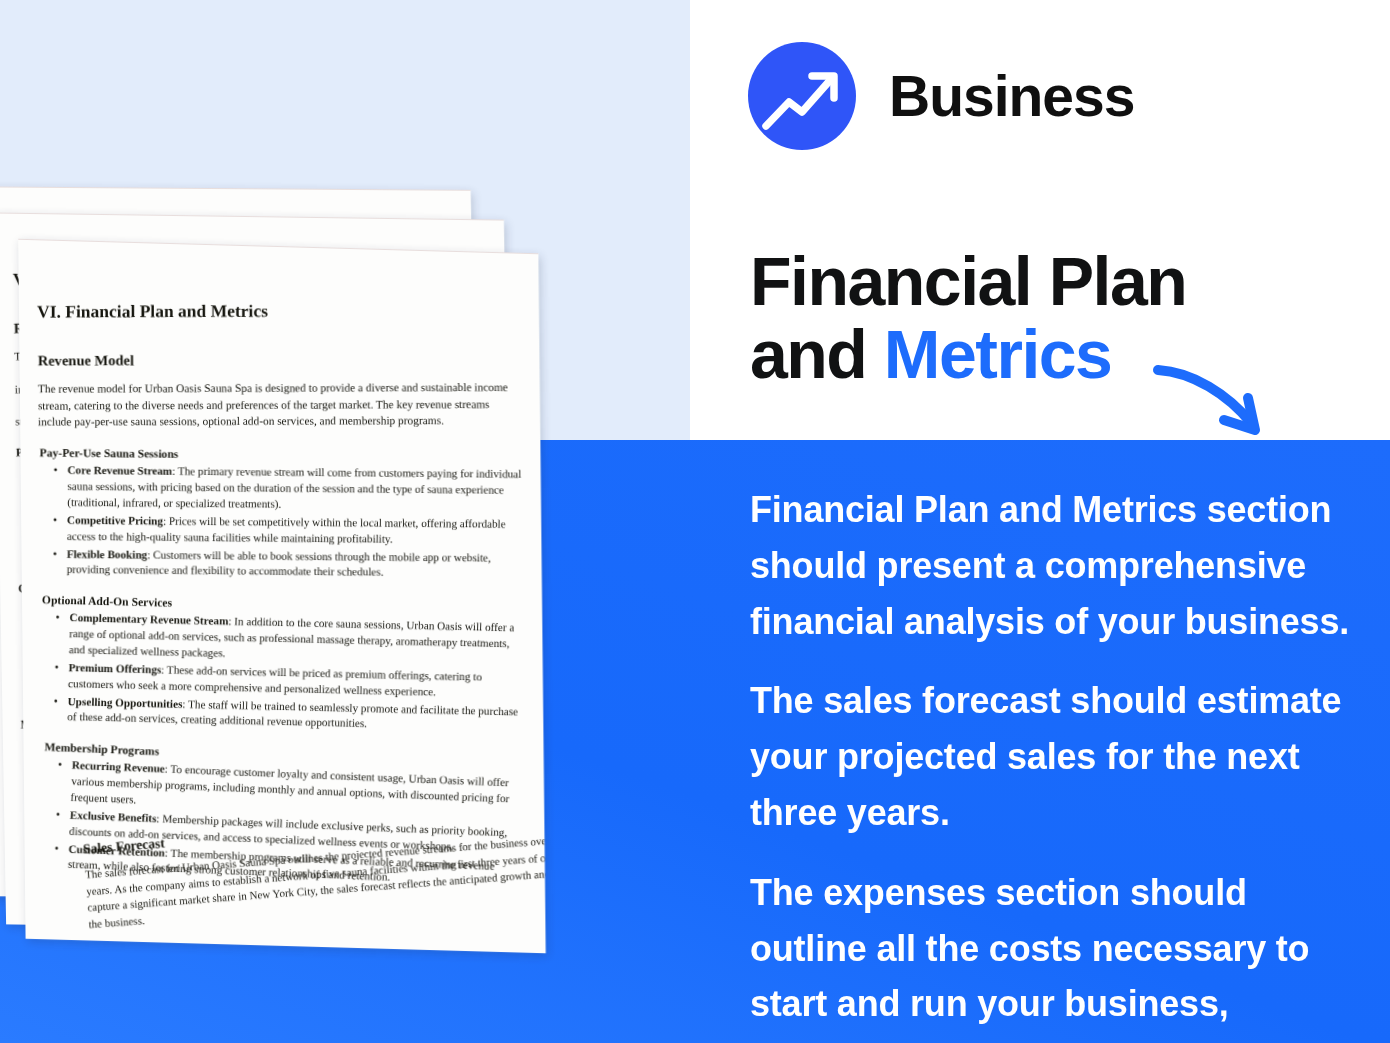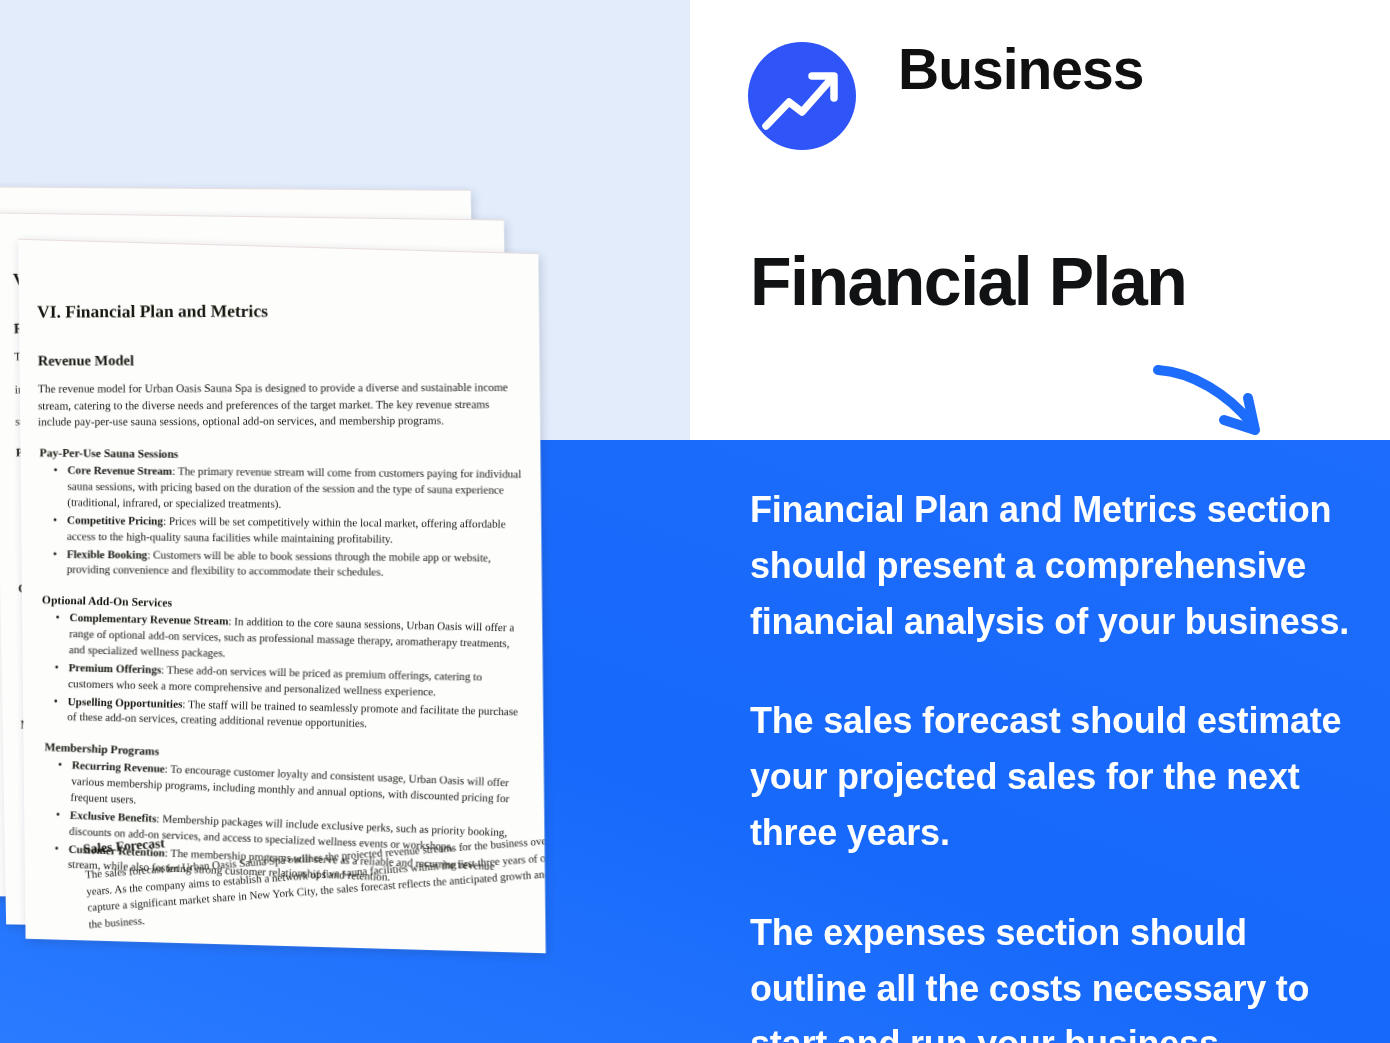--- a/index.html
+++ b/index.html
@@ -21,21 +21,21 @@
   .bg-white-right {
     position:absolute; left:690px; top:0; right:0; height:440px;
     background:#ffffff;
   }
   .bg-blue-panel {
     position:absolute; left:0; top:440px; right:0; bottom:0;
     background:linear-gradient(200deg,#1d6cfc 0%,#1769fb 55%,#2a7bff 100%);
   }
 
   
-  .logo { position:absolute; left:748px; top:42px; display:flex; gap:42px; }
+  .logo { position:absolute; left:748px; top:42px; display:flex; align-items:center; gap:33px; }
   .logo-mark { width:108px; height:108px; border-radius:50%; background:#2f55f8; position:relative; flex:none; }
   .logo-mark svg { position:absolute; inset:0; }
   .logo-text { display:flex; flex-direction:column; line-height:0.95; }
   .logo-line1 {
     font-size:57px; font-weight:bold; color:#101010; letter-spacing:-1px;
     position:relative; white-space:nowrap;
   }
   .logo-line2 {
     font-size:45px; font-weight:bold; color:#101010;
     letter-spacing:7px; white-space:nowrap; margin-top:4px;
@@ -52,21 +52,21 @@
 
   
   .arrow { position:absolute; left:1152px; top:358px; width:130px; height:90px; }
 
   
   .panel-copy {
     position:absolute; left:750px; top:482px; width:600px;
     color:#ffffff; font-size:36px; font-weight:bold; line-height:1.55;
     letter-spacing:-0.2px;
   }
-  .panel-copy p + p { margin-top:44px; }
+  .panel-copy p + p { margin-top:24px; }
 
   
   .doc-stack {
     position:absolute; left:-22px; top:188px; width:760px; height:760px;
     transform-style:preserve-3d;
   }
   .doc {
     position:absolute;
     background:#fdfdfc;
     border-top:1px solid #e8dedd;
@@ -216,20 +216,21 @@
         <path d="M64 34 L86 34 L86 56" fill="none" stroke="#ffffff" stroke-width="7.5" stroke-linecap="round" stroke-linejoin="round"></path>
       </svg>
     </div>
     <div class="logo-text">
       <div class="logo-line1">Business</div>
     </div>
   </div>
 
   <div class="headline">
     <div>Financial Plan</div>
+    <div><span>and</span> <span class="accent">Metrics</span></div>
   </div>
 
   <div class="arrow">
     <svg viewBox="0 0 130 90" width="130" height="90" aria-hidden="true">
       <path d="M6 12 C40 14, 76 36, 100 66" fill="none" stroke="#1d6cfc" stroke-width="10" stroke-linecap="round"></path>
       <path d="M72 62 L103 72 L96 40" fill="none" stroke="#1d6cfc" stroke-width="10" stroke-linecap="round" stroke-linejoin="round"></path>
     </svg>
   </div>
 
   <div class="panel-copy">

